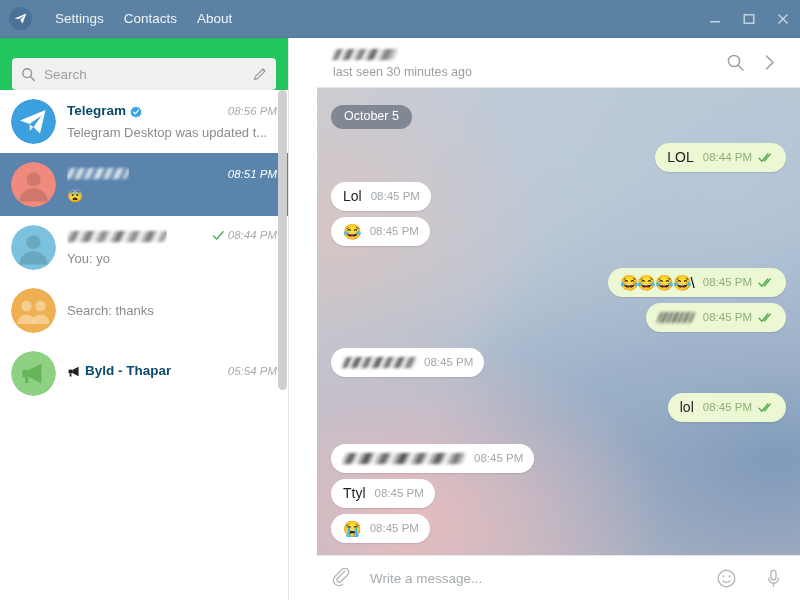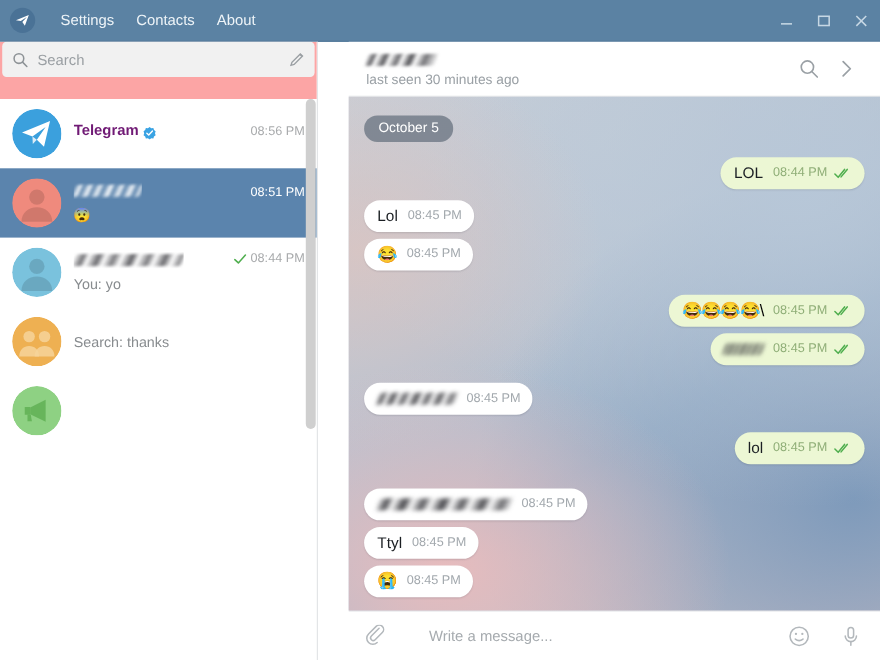--- a/index.html
+++ b/index.html
@@ -59,23 +59,23 @@
   .sidebar {
     width: 289px; flex: 0 0 289px;
     background: #ffffff;
     border-right: 1px solid #e0e3e5;
     display: flex; flex-direction: column;
     position: relative;
     overflow: hidden;
   }
   .search-wrap {
     height: 52px; flex: 0 0 52px;
-    display: flex; align-items: flex-start;
-    padding: 0 2px;
-    background: #fca5a5;
+    display: flex; align-items: flex-end;
+    padding: 0 12px;
+    background: #22c55e;
   }
   .search-box {
     flex: 1 1 auto; height: 32px;
     background: #f1f1f1;
     border-radius: 4px;
     display: flex; align-items: center;
     padding: 0 8px 0 9px;
   }
   .search-icon { flex: 0 0 auto; margin-right: 8px; display:flex; }
   .search-input {
@@ -102,30 +102,30 @@
     display: flex; align-items: center; justify-content: center;
     overflow: hidden; position: relative;
   }
   .av-person { display:block; }
   .chat-texts { flex: 1 1 auto; min-width: 0; }
   .chat-row1 {
     display: flex; align-items: baseline;
     height: 19px; margin-bottom: 2px;
   }
   .chat-name {
-    font-size: 13.5px; font-weight: bold; color: #701a75;
+    font-size: 13.5px; font-weight: bold; color: #0c4a6e;
     white-space: nowrap; overflow: hidden; text-overflow: ellipsis;
     flex: 0 1 auto;
   }
   .selected .chat-name { color: #ffffff; }
   .verified-badge { flex: 0 0 auto; margin-left: 4px; display:flex; align-self:center;}
   .chat-time {
     margin-left: auto; padding-left: 8px;
     font-size: 11.5px; color: #a8aaac; flex: 0 0 auto;
-    display:flex; align-items:center; gap:3px;
+    display:flex; align-items:center; gap:3px;font-style:italic;
   }
   .selected .chat-time { color: #ffffff; }
   .chat-preview {
     font-size: 13px; color: #888c8f;
     white-space: nowrap; overflow: hidden; text-overflow: ellipsis;
     line-height: 17px;
   }
   .selected .chat-preview { color: #e8f0f7; }
   .prefix-icon { display:inline-flex; vertical-align:middle; margin-right:4px; }
   .blur-name {
@@ -245,21 +245,20 @@
     vertical-align: middle;
   }
 
   
   .composer {
     height: 45px; flex: 0 0 45px;
     background: #ffffff;
     border-top: 1px solid #e5e7e9;
     display: flex; align-items: center;
     padding: 0 16px 0 14px;
-    gap: 20px;
   }
   .comp-btn { flex: 0 0 auto; display:flex; align-items:center; justify-content:center; cursor:pointer; }
   .comp-input {
     flex: 1 1 auto; border: none; outline: none; background: transparent;
     font-family: "Liberation Sans", sans-serif;
     font-size: 13.5px; color: #23282c;
     margin-left: 18px;
   }
   .comp-input::placeholder { color: #a6abaf; }
   .comp-right { display: flex; align-items: center; gap: 26px; margin-left: 12px; }
@@ -333,20 +332,21 @@
               <div class="chat-row1">
                 <span class="chat-name">Telegram</span>
                 <span class="verified-badge">
                   <svg width="12" height="12" viewBox="0 0 12 12">
                     <path d="M6 0.4 L7.5 1.6 L9.4 1.4 L10.0 3.2 L11.5 4.3 L10.9 6.1 L11.5 7.9 L10.0 9.0 L9.4 10.8 L7.5 10.6 L6 11.8 L4.5 10.6 L2.6 10.8 L2.0 9.0 L0.5 7.9 L1.1 6.1 L0.5 4.3 L2.0 3.2 L2.6 1.4 L4.5 1.6 Z" fill="#3aa3e3"></path>
                     <path d="M3.5 6.1 L5.2 7.8 L8.6 4.1" fill="none" stroke="#ffffff" stroke-width="1.25" stroke-linecap="round" stroke-linejoin="round"></path>
                   </svg>
                 </span>
                 <span class="chat-time">08:56 PM</span>
               </div>
+              <div class="chat-preview">Telegram Desktop was updated t...</div>
             </div>
           </div>
           <div class="chat-item selected">
             <div class="avatar">
               <svg class="av-person" width="45" height="45" viewBox="0 0 45 45">
                 <circle cx="22.5" cy="22.5" r="22.5" fill="#ef8a7d"></circle>
                 <circle cx="22.5" cy="17.2" r="7.0" fill="rgba(0,0,0,.13)"></circle>
                 <path d="M8.5 39.5 c0-8.2 6.2-13.2 14-13.2 s14 5 14 13.2 z" fill="rgba(0,0,0,.13)"></path>
               </svg>
             </div>
@@ -395,20 +395,30 @@
           <div class="chat-item">
             <div class="avatar">
               <svg class="av-person" width="45" height="45" viewBox="0 0 45 45">
                 <circle cx="22.5" cy="22.5" r="22.5" fill="#8ed183"></circle>
                 <path d="M30.5 12.5 L30.5 32.5 L16.5 25.5 L16.5 19.5 Z" fill="#5aab4e" opacity=".75"></path>
                 <path d="M16.5 19 L11.5 19 L11.5 26 L16.5 26 Z" fill="#5aab4e" opacity=".75"></path>
                 <path d="M14 26 L14 32 L18 32 L17 26 Z" fill="#5aab4e" opacity=".75"></path>
               </svg>
             </div>
             <div class="chat-texts">
+              <div class="chat-row1">
+                <span class="chat-name"><span class="prefix-icon">
+                    <svg width="14" height="11" viewBox="0 0 14 11">
+                      <path d="M11.6 0.7 L11.6 10.3 L5.2 7.0 L5.2 4.0 Z" fill="#222"></path>
+                      <path d="M5.2 3.6 L1.6 3.6 L1.6 7.4 L5.2 7.4 Z" fill="#222"></path>
+                      <path d="M2.6 7.4 L2.6 10.4 L4.6 10.4 L4.1 7.4 Z" fill="#222"></path>
+                    </svg>
+                  </span>Byld - Thapar</span>
+                <span class="chat-time">05:54 PM</span>
+              </div>
             </div>
           </div>
         </div>
       <div class="sb-scroll"></div>
     </div>
 
     <div class="chat-pane">
 
       <div class="chat-header">
         <div class="ch-titles">

